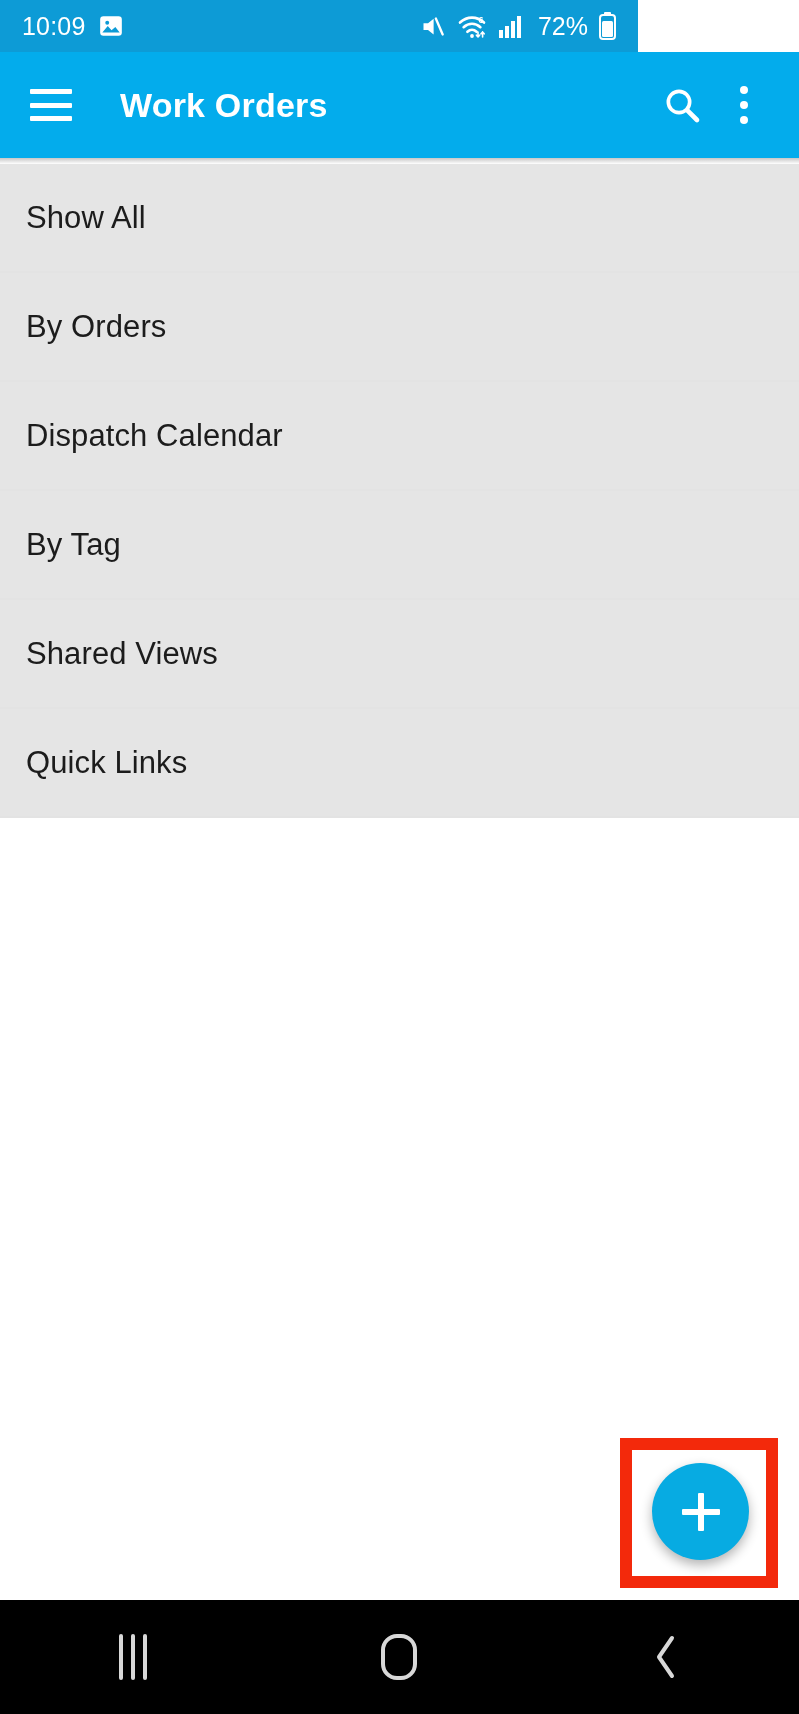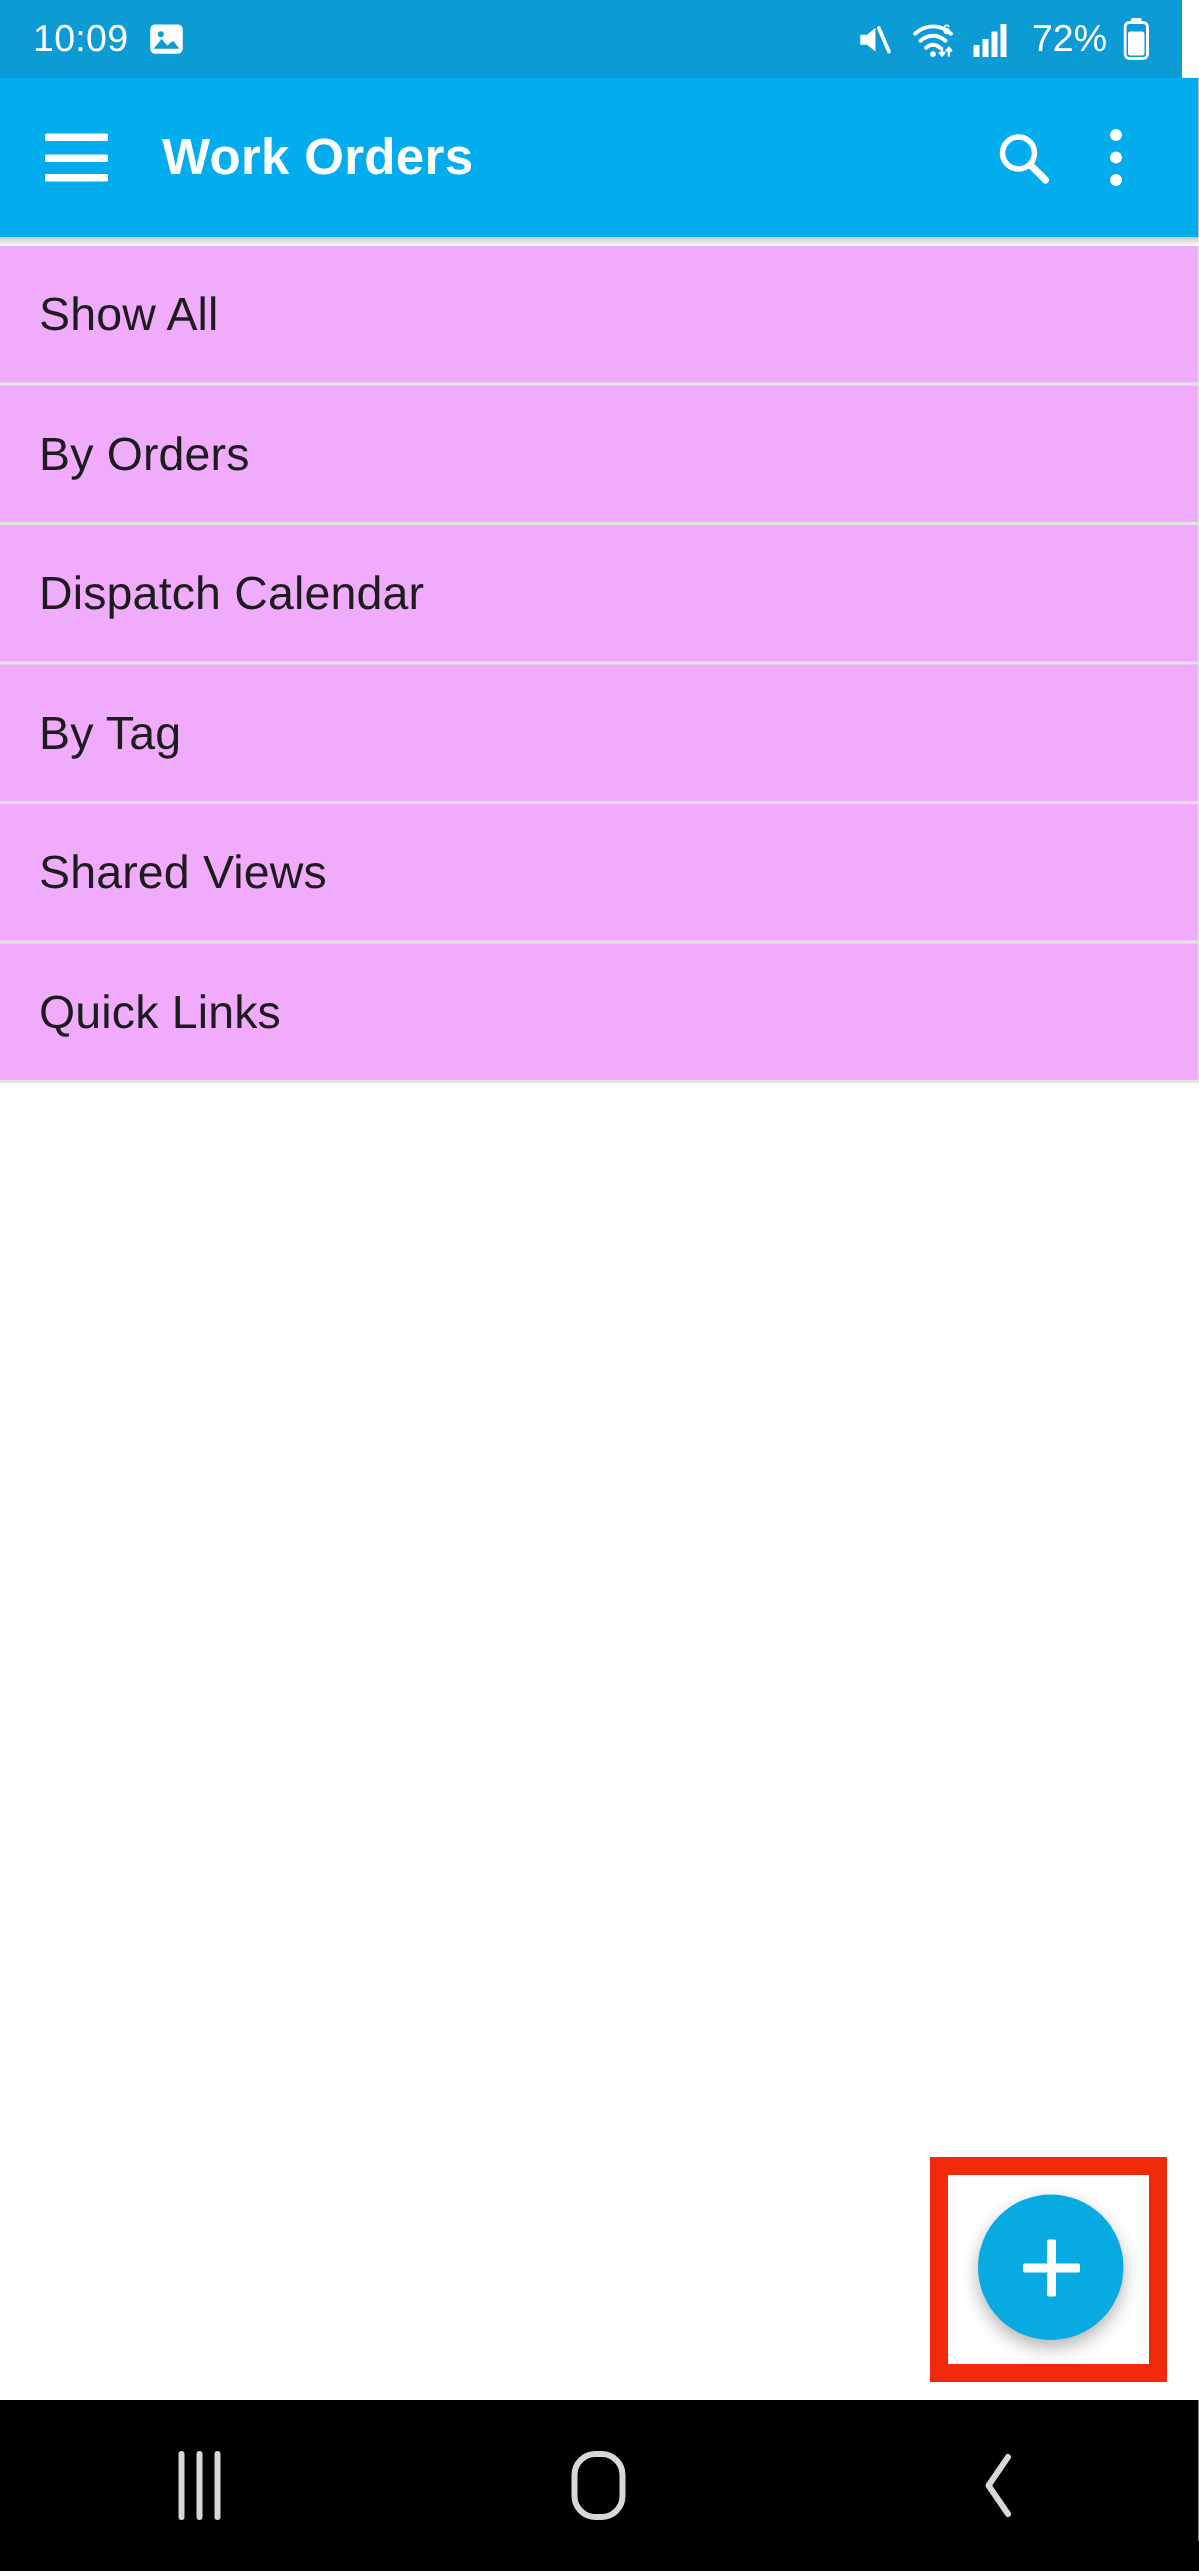--- a/index.html
+++ b/index.html
@@ -12,21 +12,21 @@
     height: 1714px;
     font-family: "Liberation Sans", sans-serif;
     overflow: hidden;
     position: relative;
   }
 
   
   .status-bar {
     position: absolute;
     top: 0; left: 0;
-    width: 788px;
+    width: 638px;
     height: 52px;
     background: #0d9bd6;
     display: flex;
     align-items: center;
     justify-content: space-between;
     padding: 0 22px;
     box-sizing: border-box;
     color: #ffffff;
   }
   .status-left {
@@ -86,21 +86,21 @@
     display: block;
     height: 5px;
     width: 100%;
     background: #ffffff;
     border-radius: 1px;
   }
   .app-title {
     font-size: 34px;
     font-weight: bold;
     color: #ffffff;
-    margin-left: 36px;
+    margin-left: 48px;
     letter-spacing: 0.2px;
     white-space: nowrap;
   }
   .app-bar-spacer { flex: 1; }
   .appbar-action {
     width: 62px;
     height: 62px;
     display: flex;
     align-items: center;
     justify-content: center;
@@ -125,27 +125,27 @@
   }
 
   
   .list {
     position: absolute;
     top: 164px; left: 0;
     width: 799px;
     background: #ffffff;
   }
   .list-item {
-    height: 93px;
+    height: 109px;
     display: flex;
     align-items: center;
     padding-left: 26px;
     box-sizing: border-box;
     border-bottom: 2px solid #e3e3e3;
-    background: #f0abfc;
+    background: #e5e5e5;
     cursor: pointer;
   }
   .list-item-label {
     font-size: 31px;
     color: #1c1c1c;
     letter-spacing: 0.1px;
   }
 
   
   .fab-highlight {

